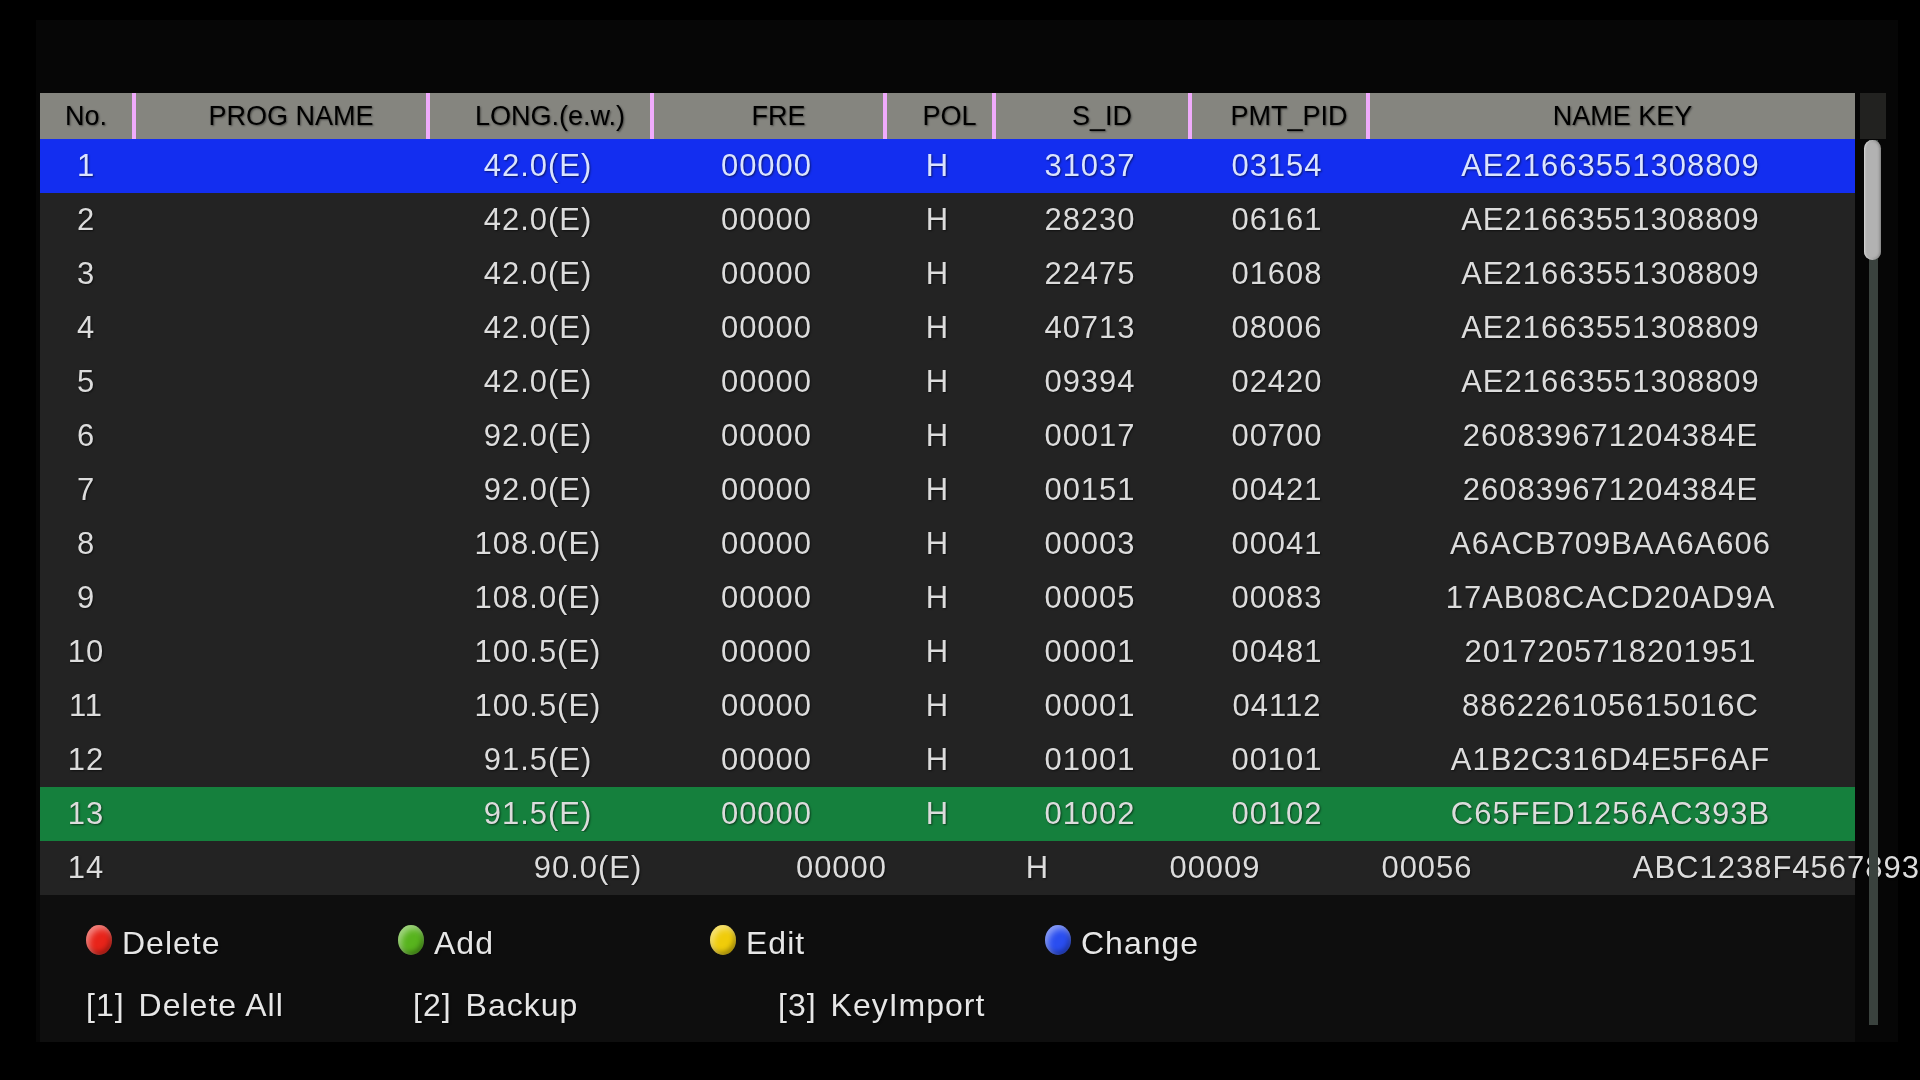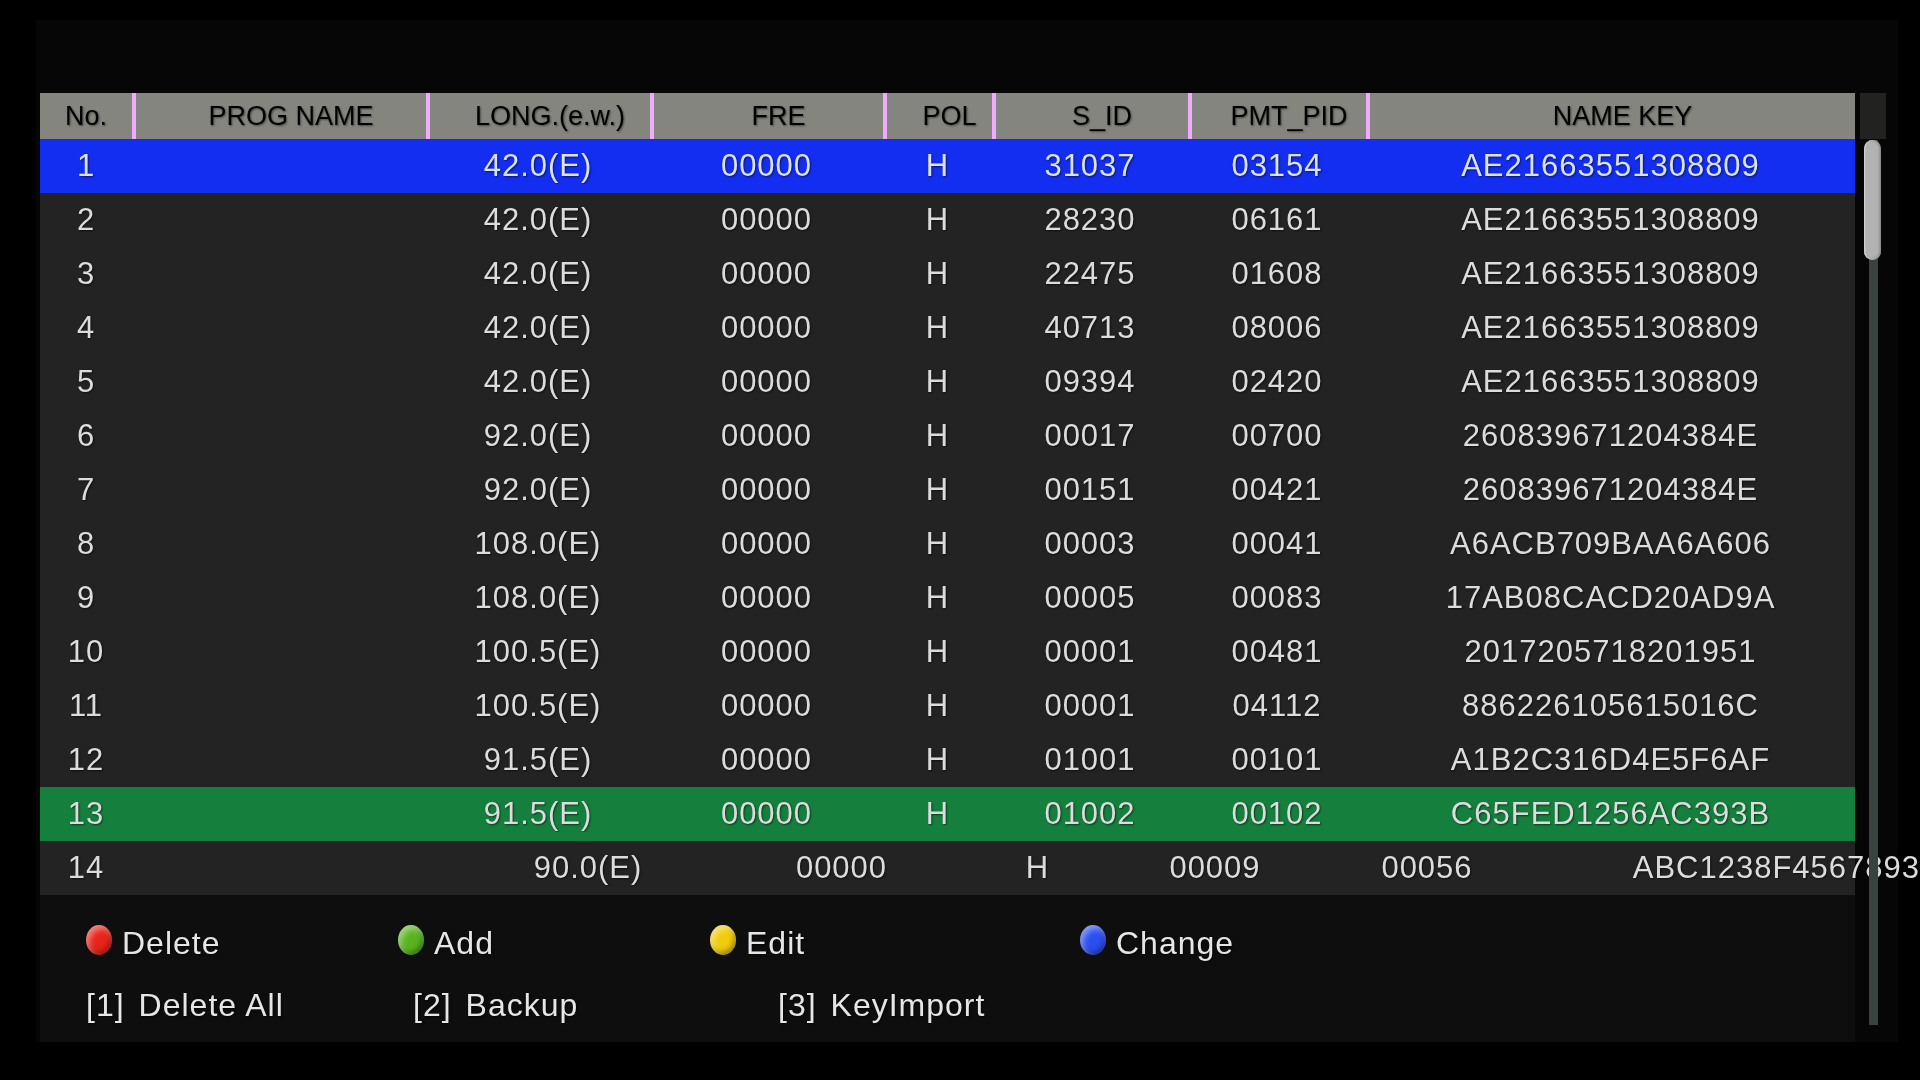--- a/index.html
+++ b/index.html
@@ -58,21 +58,21 @@
   .footer{
     position:absolute;left:40px;top:895px;width:1815px;height:147px;background:#0e0e0e;
   }
   .fk-row{position:absolute;left:0;top:30px;width:100%;height:42px;}
   .fk-item{
     position:absolute;display:flex;align-items:flex-start;gap:10px;height:42px;
   }
   .fk-item:nth-child(1){left:46px;}
   .fk-item:nth-child(2){left:358px;}
   .fk-item:nth-child(3){left:670px;}
-  .fk-item:nth-child(4){left:1040px;}
+  .fk-item:nth-child(4){left:1005px;}
   .dot{
     width:26px;height:30px;border-radius:50%;
     box-shadow:inset 3px 4px 6px rgba(255,255,255,.45), inset -2px -3px 5px rgba(0,0,0,.35);
   }
   .fk-label{
     color:#e6e6e6;font-size:32px;letter-spacing:1px;
     text-shadow:1px 1px 2px rgba(0,0,0,.6);
   }
   .num-row{position:absolute;left:0;top:88px;width:100%;height:44px;}
   .num-item{

